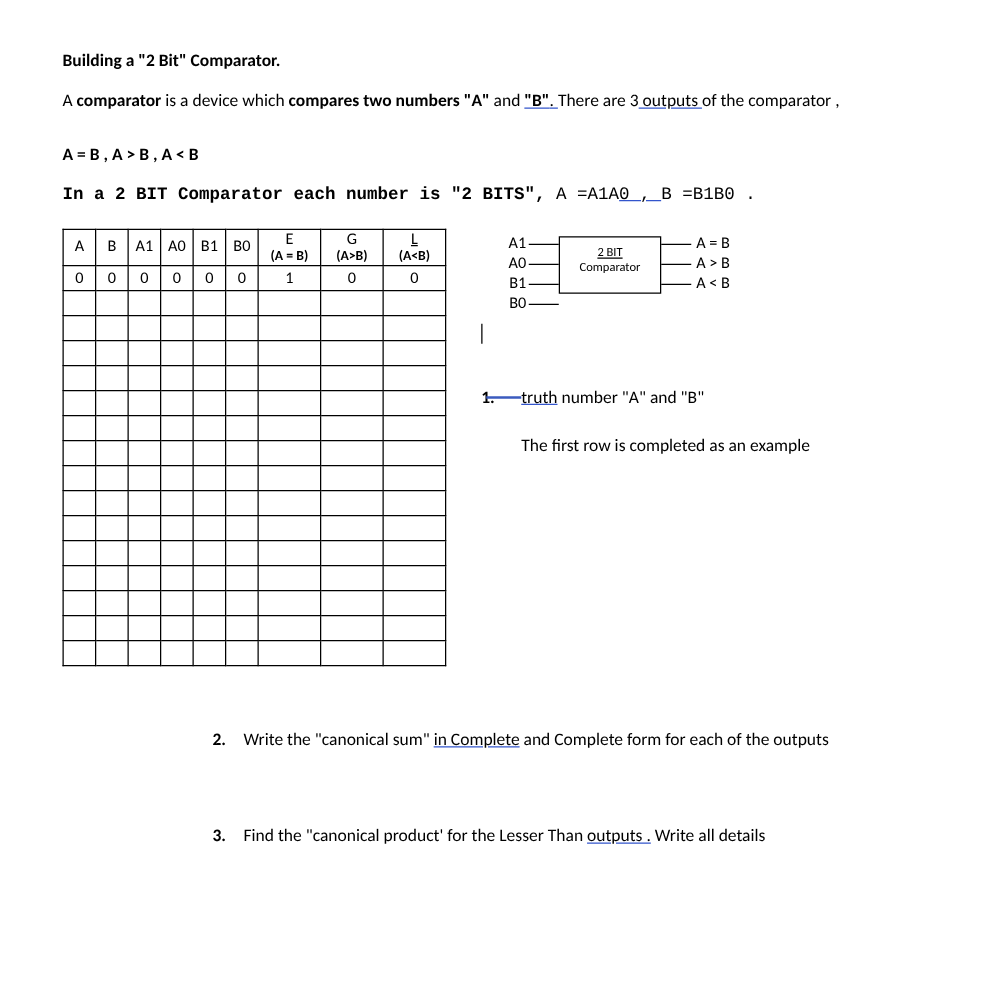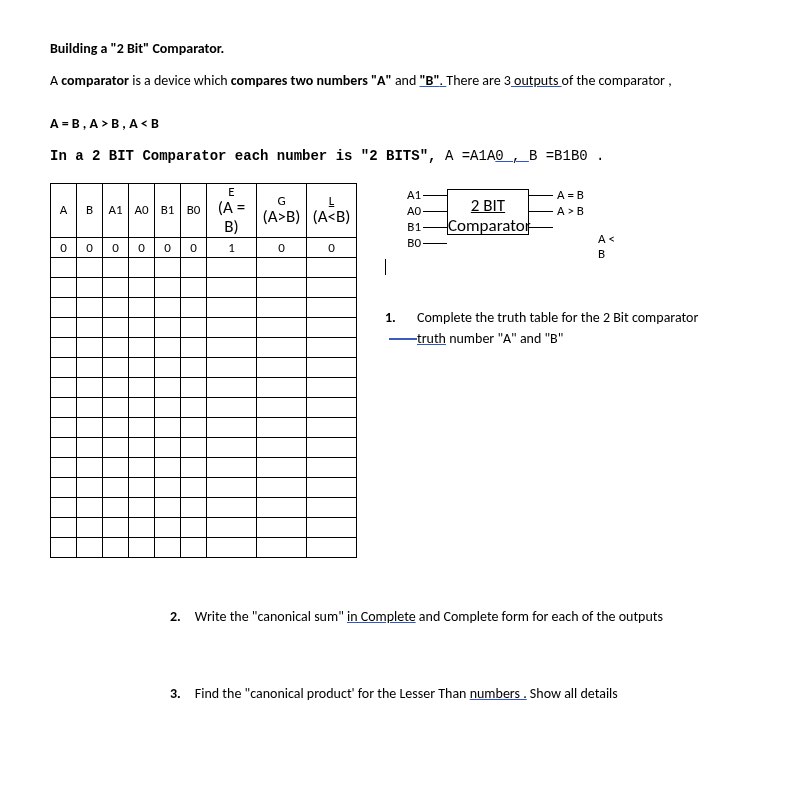--- a/index.html
+++ b/index.html
@@ -38,41 +38,41 @@
     table.truth th {
       font-weight: normal;
       vertical-align: middle;
       line-height: 1.1;
       padding: 1px 2px;
     }
     table.truth td { min-width: 26px; }
     .narrow { width: 26px; }
     .wide { width: 50px; }
     .egl-top { font-size: 13px; }
-    .egl-sub { font-size: 17px; }
+    .egl-sub { font-size: 11px; font-weight: bold; }
     .right-col {
       flex: 1;
       padding-top: 0;
     }
     .comparator-box {
       position: relative;
       width: 236px;
       height: 100px;
       margin-bottom: 24px;
       font-size: 13px;
     }
     .comp-rect {
       position: absolute;
       left: 62px;
       top: 6px;
       width: 82px;
       height: 46px;
       border: 1px solid #000;
       text-align: center;
-      font-size: 17px;
+      font-size: 10px;
       line-height: 1.2;
       padding-top: 6px;
       box-sizing: border-box;
     }
     .pin { position: absolute; height: 0; border-top: 1px solid #000; }
     .pin-left { left: 38px; width: 24px; }
     .pin-right { left: 144px; width: 24px; }
     .pin-label-left { position: absolute; left: 12px; width: 24px; text-align: right; }
     .pin-label-right { position: absolute; left: 172px; }
     .cursor {
@@ -341,45 +341,45 @@
       <div class="pin-label-left" style="top:4px;">A1</div>
       <div class="pin-label-left" style="top:20px;">A0</div>
       <div class="pin-label-left" style="top:36px;">B1</div>
       <div class="pin-label-left" style="top:52px;">B0</div>
 
       <div class="pin pin-right" style="top:12px;"></div>
       <div class="pin pin-right" style="top:28px;"></div>
       <div class="pin pin-right" style="top:44px;"></div>
       <div class="pin-label-right" style="top:4px;">A = B</div>
       <div class="pin-label-right" style="top:20px;">A &gt; B</div>
-      <div class="pin-label-right" style="top:48px;margin-left:41px;">A &lt; B</div>
+      <div class="pin-label-right" style="top:36px;">A &lt; B</div>
       <div class="cursor"></div>
     </div>
 
     <div class="questions">
       <div class="q1">
         <div class="num">1.</div>
         <div>
-          <div>Complete the truth table for the 2 Bit comparator</div>
           <div style="position:relative;">
             <span style="position:absolute;left:-28px;top:10px;" class="blue-under-seg"></span>
             <span class="ul-blue">truth</span><span> number "A" and "B"</span>
           </div>
+          <div style="margin-top:18px;">The first row is completed as an example</div>
         </div>
       </div>
     </div>
   </div>
 </div>
 
 <div class="q-lower">
   <div class="row">
     <span class="num">2.</span>
     <span>
       <span>Write the "canonical sum" </span><span class="ul-blue">in  Complete</span><span> and Complete form for each of the outputs</span>
     </span>
   </div>
   <div class="row">
     <span class="num">3.</span>
     <span>
-      <span>Find the "canonical product' for the Lesser Than </span><span class="ul-blue">numbers .</span><span>  Show all details</span>
+      <span>Find the "canonical product' for the Lesser Than </span><span class="ul-blue">outputs .</span><span>  Write all details</span>
     </span>
   </div>
 </div>
 
 </body></html>

